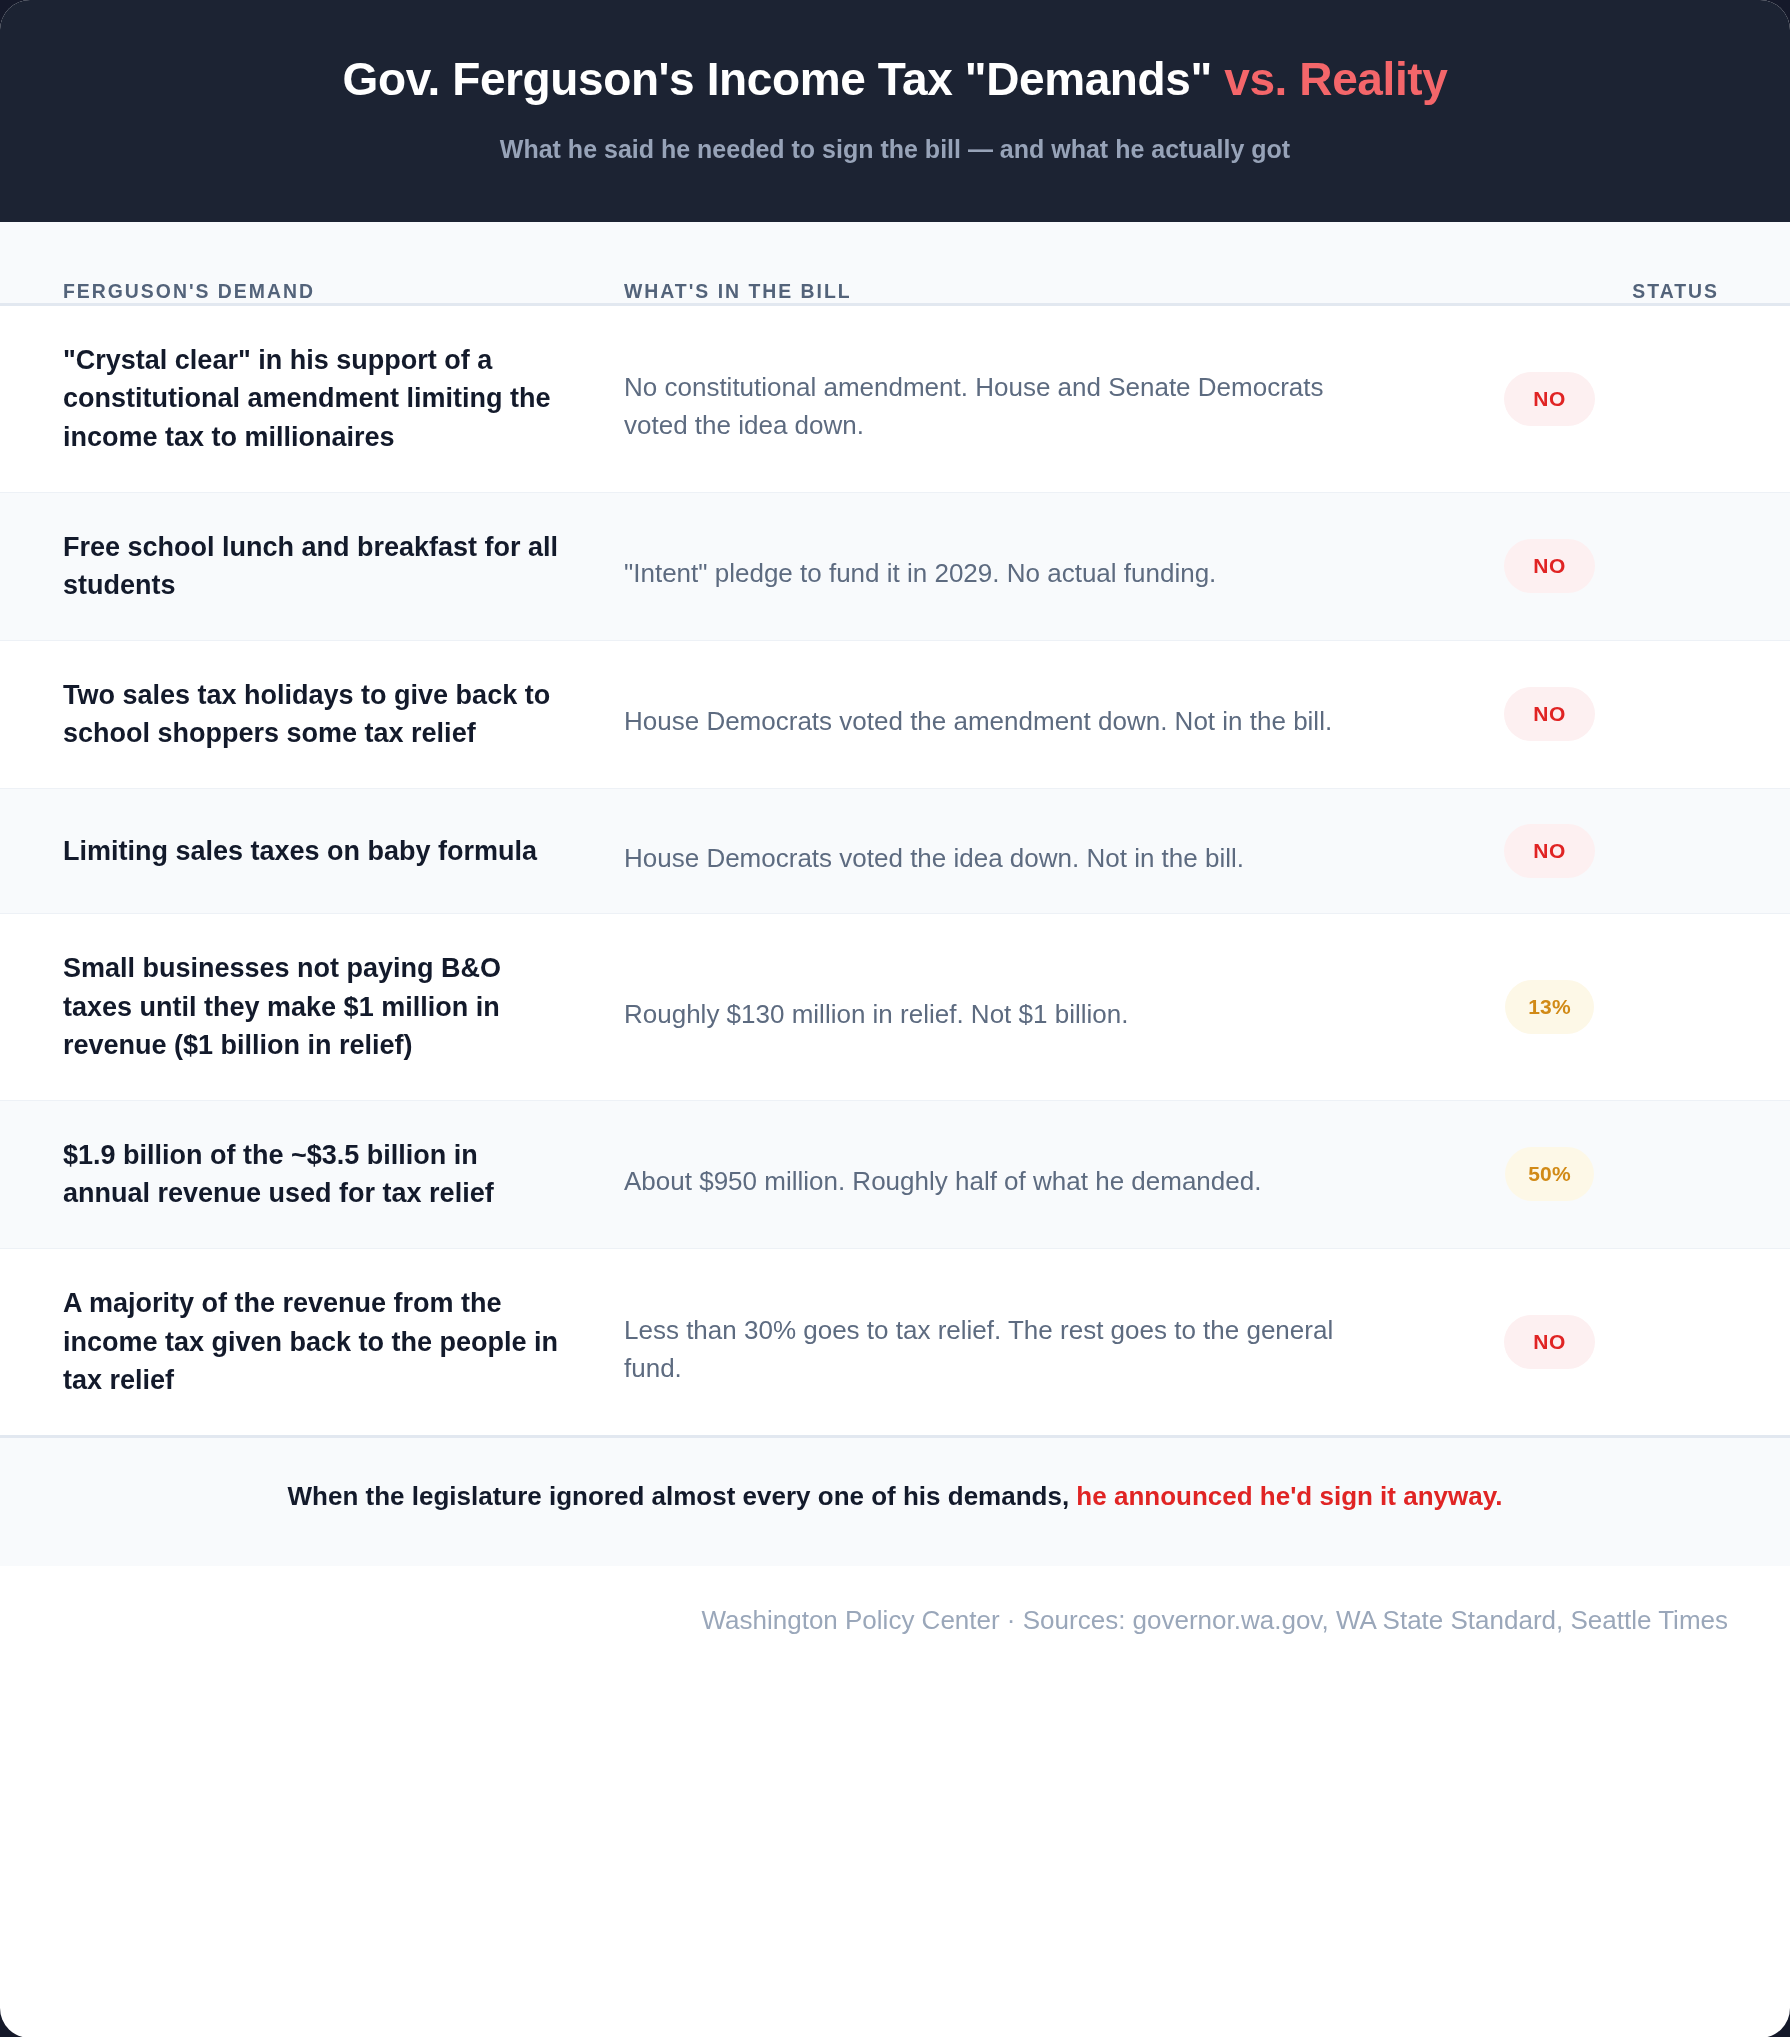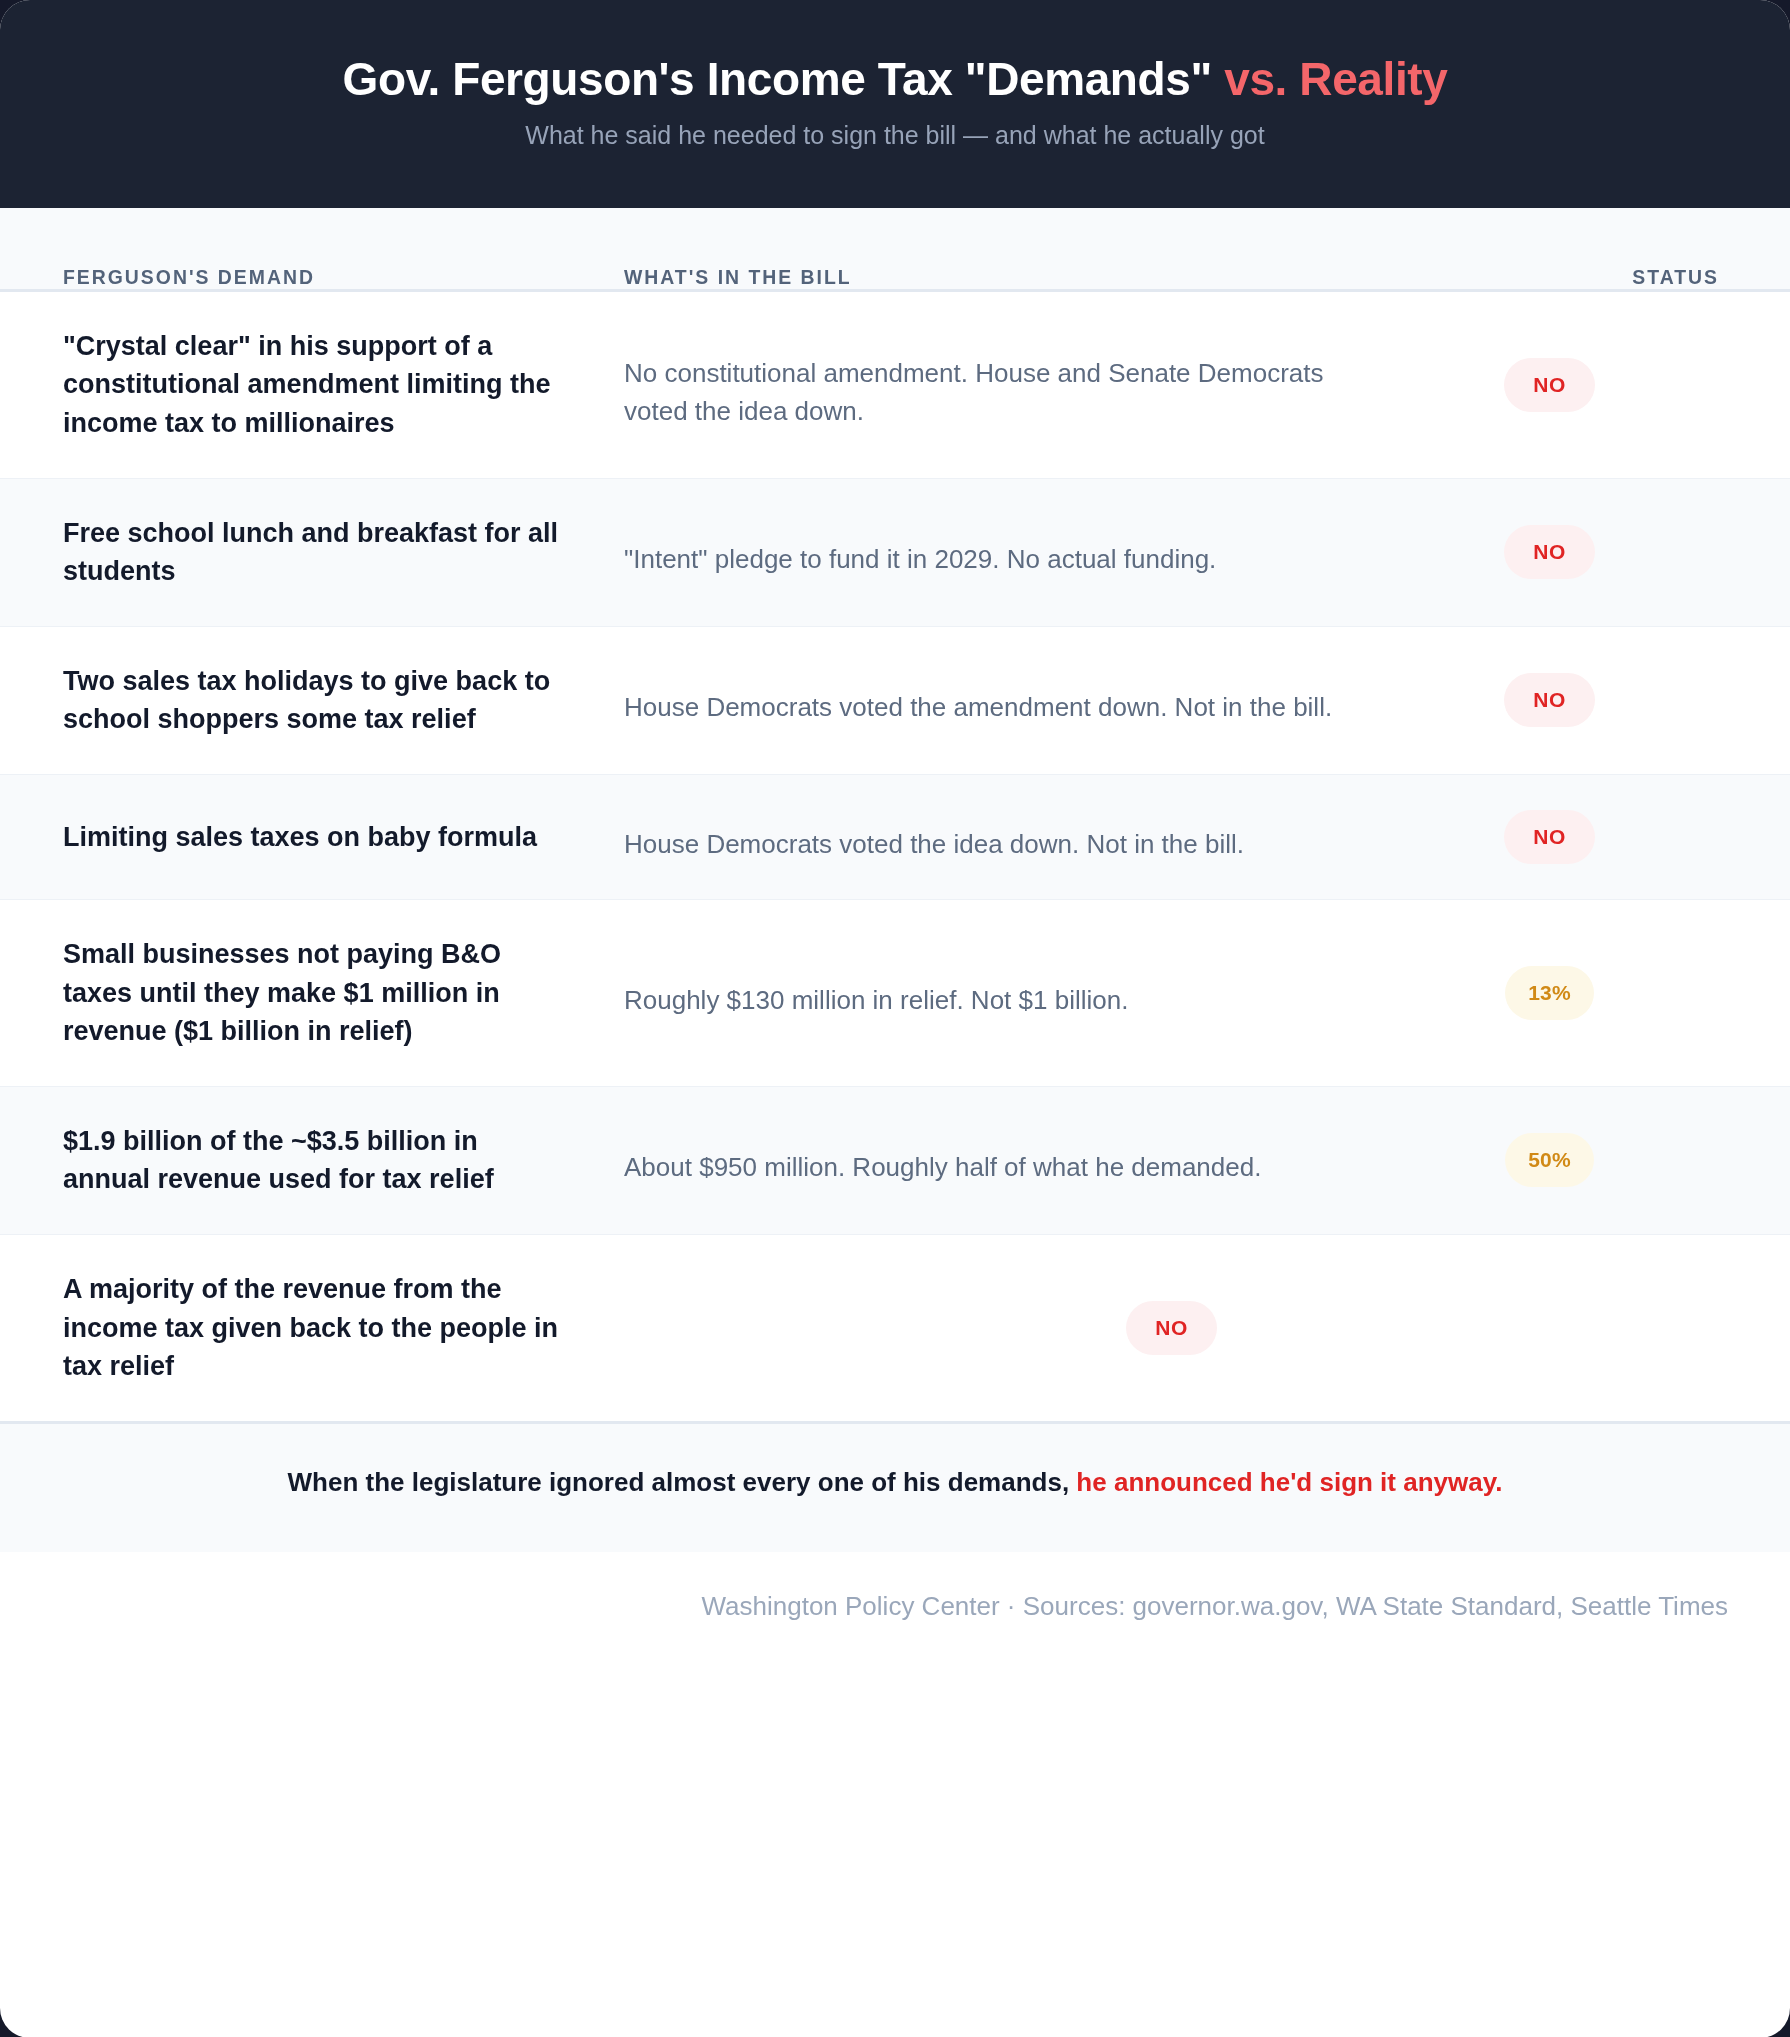--- a/index.html
+++ b/index.html
@@ -29,24 +29,24 @@
   }
   .hero-title {
     font-size: 46px;
     font-weight: bold;
     color: #ffffff;
     letter-spacing: -0.4px;
     line-height: 1.18;
   }
   .hero-title .accent { color: #f4666a; }
   .hero-sub {
-    margin-top: 13px;
+    margin-top: 27px;
     font-size: 25px;
     color: #97a3b8;
-    font-weight: normal;
+    font-weight: bold;
     line-height: 1.3;
   }
 
   
   .thead {
     display: flex;
     align-items: flex-end;
     background: #f8fafc;
     border-bottom: 3px solid #e2e8f0;
     height: 84px;
@@ -191,20 +191,21 @@
       </div>
       <div class="trow alt">
         <div class="demand col-a">$1.9 billion of the ~$3.5 billion in annual revenue used for tax relief</div>
         <div class="bill col-b">About $950 million. Roughly half of what he demanded.</div>
         <div class="status-cell col-c">
           <span class="badge badge-pct">50%</span>
         </div>
       </div>
       <div class="trow last">
         <div class="demand col-a">A majority of the revenue from the income tax given back to the people in tax relief</div>
+        <div class="bill col-b">Less than 30% goes to tax relief. The rest goes to the general fund.</div>
         <div class="status-cell col-c">
           <span class="badge badge-no">NO</span>
         </div>
       </div>
     </div>
 
   <div class="conclusion"><span>When the legislature ignored almost every one of his demands, </span><span class="accent">he announced he'd sign it anyway.</span></div>
 
   <div class="sources">Washington Policy Center · Sources: governor.wa.gov, WA State Standard, Seattle Times</div>
 

